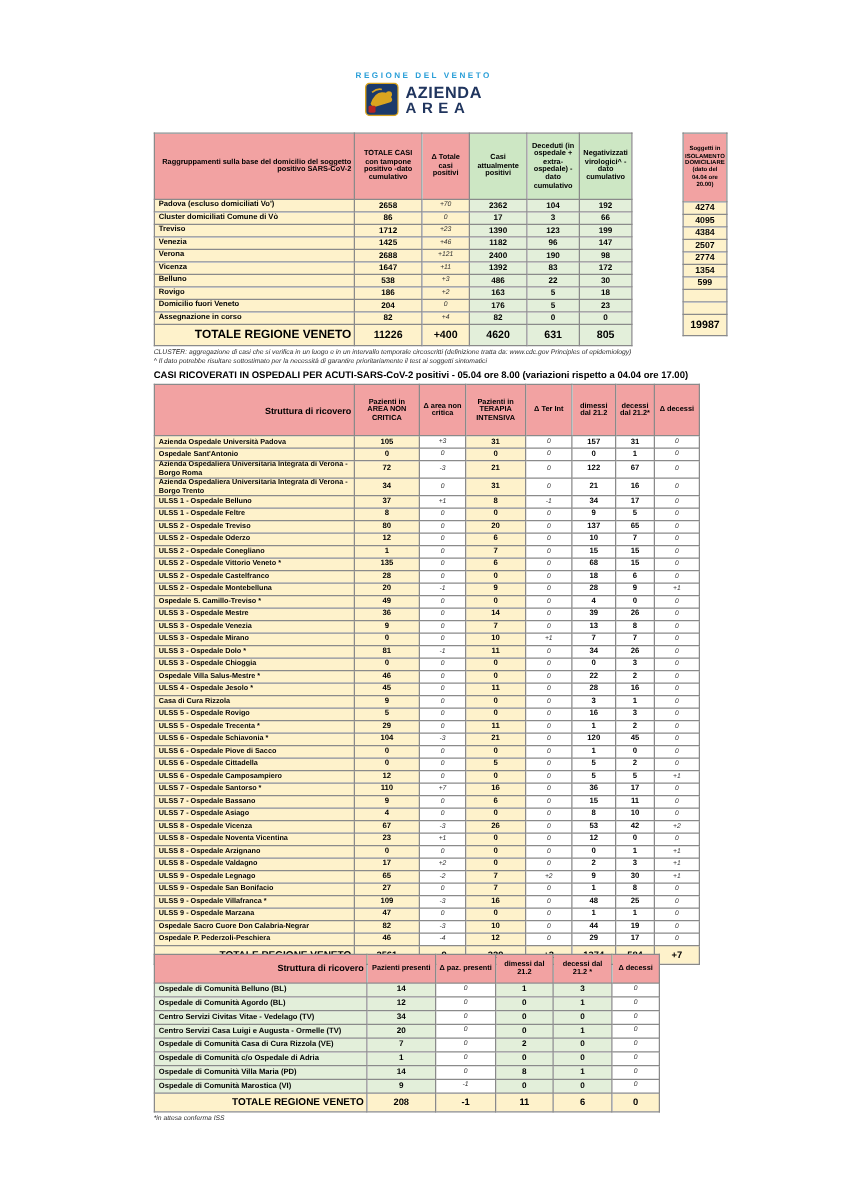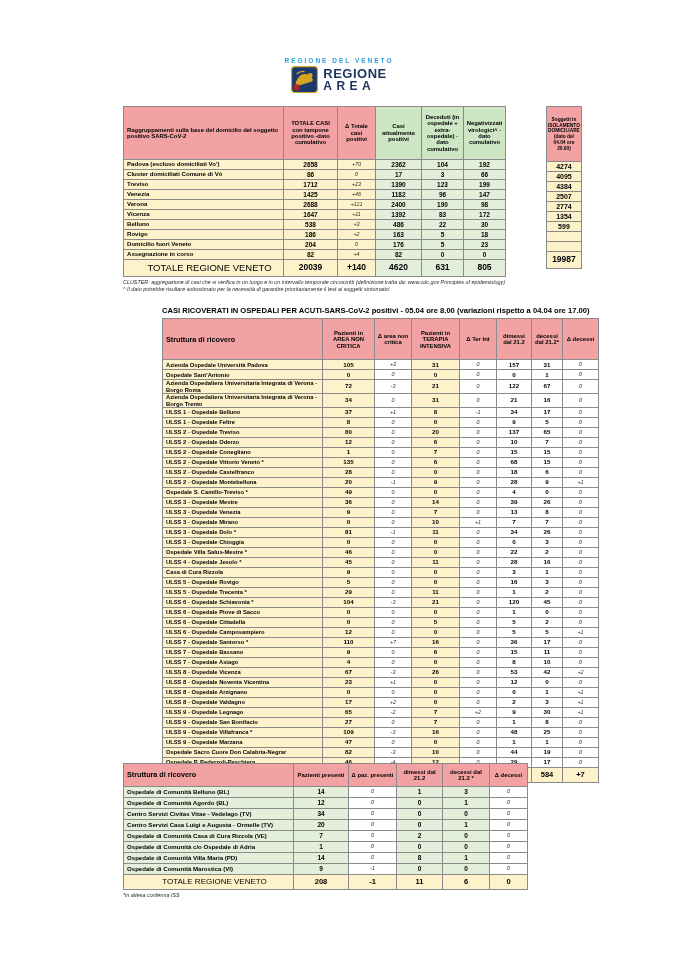--- a/index.html
+++ b/index.html
@@ -11,51 +11,51 @@
   .region-label{font-size:6.5px;font-weight:bold;letter-spacing:2px;color:#2a9fd8;}
   .org{display:flex;align-items:center;justify-content:center;gap:5px;margin-top:2px;}
   .crest{width:27px;height:27px;display:block;}
   .org-name{text-align:left;color:#20355e;font-weight:bold;line-height:1;}
   .org-name .l1{font-size:13px;letter-spacing:0.5px;}
   .org-name .l2{font-size:12px;letter-spacing:4.5px;}
 
   
   .block{position:absolute;left:123px;}
   #block1{top:106px;width:455px;}
-  #block2{top:306px;width:450px;margin-left:39px;}
+  #block2{top:295px;width:450px;}
   #block3{top:763px;width:436px;}
   .tbl-title{font-size:7.6px;font-weight:bold;margin:0 0 3px 0;line-height:1.25;}
   #block3 .tbl-title{width:420px;}
 
   
   .tbl{border-collapse:collapse;table-layout:fixed;border:1px solid #404040;}
   .tbl th,.tbl td{border:1px solid #8a8a8a;padding:0 2px;vertical-align:middle;
                   overflow:hidden;line-height:1.1;}
   th.pink{background:#f2a2a2;font-size:5.9px;font-weight:bold;text-align:center;}
   th.green{background:#cde7c4;font-size:5.9px;font-weight:bold;text-align:center;}
-  th.lblh{text-align:left;padding-left:3px;}
+  th.lblh{text-align:right;padding-left:3px;}
   .tbl-2 th.lblh,.tbl-3 th.lblh{font-size:7.2px;}
 
   td.lbl{font-size:6.1px;font-weight:bold;text-align:left;padding-left:3px;}
   td.num{font-size:6.5px;font-weight:bold;text-align:center;}
   td.delta{font-size:5.4px;font-style:italic;text-align:center;color:#303030;}
   .bg-y{background:#fef2cb;}
   .bg-g{background:#e3efda;}
   .bg-w{background:#ffffff;}
 
   .tbl-1 th{height:52px;}
   .tbl-1 td{height:9px;}
   .tbl-2 th{height:40px;}
   .tbl-2 td{height:9px;}
   .tbl-2 td.lbl{font-size:5.8px;}
   .tbl-2 td.num{font-size:6.2px;}
   .tbl-3 th{height:22px;}
   .tbl-3 td{height:10px;}
 
-  td.tt-lbl{font-weight:normal;text-align:center;padding-left:14px;}
+  td.tt-lbl{font-weight:bold;text-align:right;padding-left:14px;}
   td.tt-num{font-weight:bold;text-align:center;}
   .tbl-1 td.tt-lbl{font-size:9.5px;height:16px;}
   .tbl-1 td.tt-num{font-size:8.5px;}
   .tbl-2 td.tt-lbl,.tbl-3 td.tt-lbl{font-size:8px;height:14px;}
   .tbl-2 td.tt-num,.tbl-3 td.tt-num{font-size:7.5px;}
 
   
   .t1-wrap{position:relative;}
   #iso-table{position:absolute;left:391px;top:0;margin-left:32px;}
   #iso-table th{height:52px;background:#f2a2a2;font-size:4.8px;font-weight:bold;
@@ -75,21 +75,21 @@
     <div class="region-label">REGIONE DEL VENETO</div>
     <div class="org">
       <svg class="crest" viewBox="0 0 24 24">
         <rect x="0.5" y="0.5" width="23" height="23" rx="3" fill="#1b3a6b" stroke="#d9a41f" stroke-width="1"></rect>
         <path d="M4 15 q3 -8 8 -8 q5 0 7 4 q1 2 -1 3 l-10 3 q-3 1 -4 -2 z" fill="#d9a41f"></path>
         <circle cx="17" cy="8.5" r="2.2" fill="#d9a41f"></circle>
         <rect x="2.5" y="16.5" width="5" height="5" rx="1" fill="#b32424"></rect>
         <path d="M5 7 q4 -3 7 -2" stroke="#d9a41f" stroke-width="1.2" fill="none"></path>
       </svg>
       <div class="org-name">
-        <div class="l1">REGIONE</div>
+        <div class="l1">AZIENDA</div>
         <div class="l2">AREA</div>
       </div>
     </div>
   </div>
 
   <div class="block" id="block1">
     <div class="t1-wrap">
       <table class="tbl tbl-1">
           <colgroup>
             <col style="width: 160px;">
@@ -185,22 +185,22 @@
             <tr>
               <td class="lbl bg-y">Assegnazione in corso</td>
               <td class="num bg-y">82</td>
               <td class="delta bg-y">+4</td>
               <td class="num bg-g">82</td>
               <td class="num bg-g">0</td>
               <td class="num bg-g">0</td>
             </tr>
             <tr>
               <td class="tt-lbl bg-y">TOTALE REGIONE VENETO</td>
-              <td class="tt-num bg-y">20039</td>
-              <td class="tt-num bg-y">+140</td>
+              <td class="tt-num bg-y">11226</td>
+              <td class="tt-num bg-y">+400</td>
               <td class="tt-num bg-g">4620</td>
               <td class="tt-num bg-g">631</td>
               <td class="tt-num bg-g">805</td>
             </tr>
           </tbody>
         </table>
       <table class="tbl" id="iso-table">
           <colgroup>
             <col style="width: 44px;">
           </colgroup>

